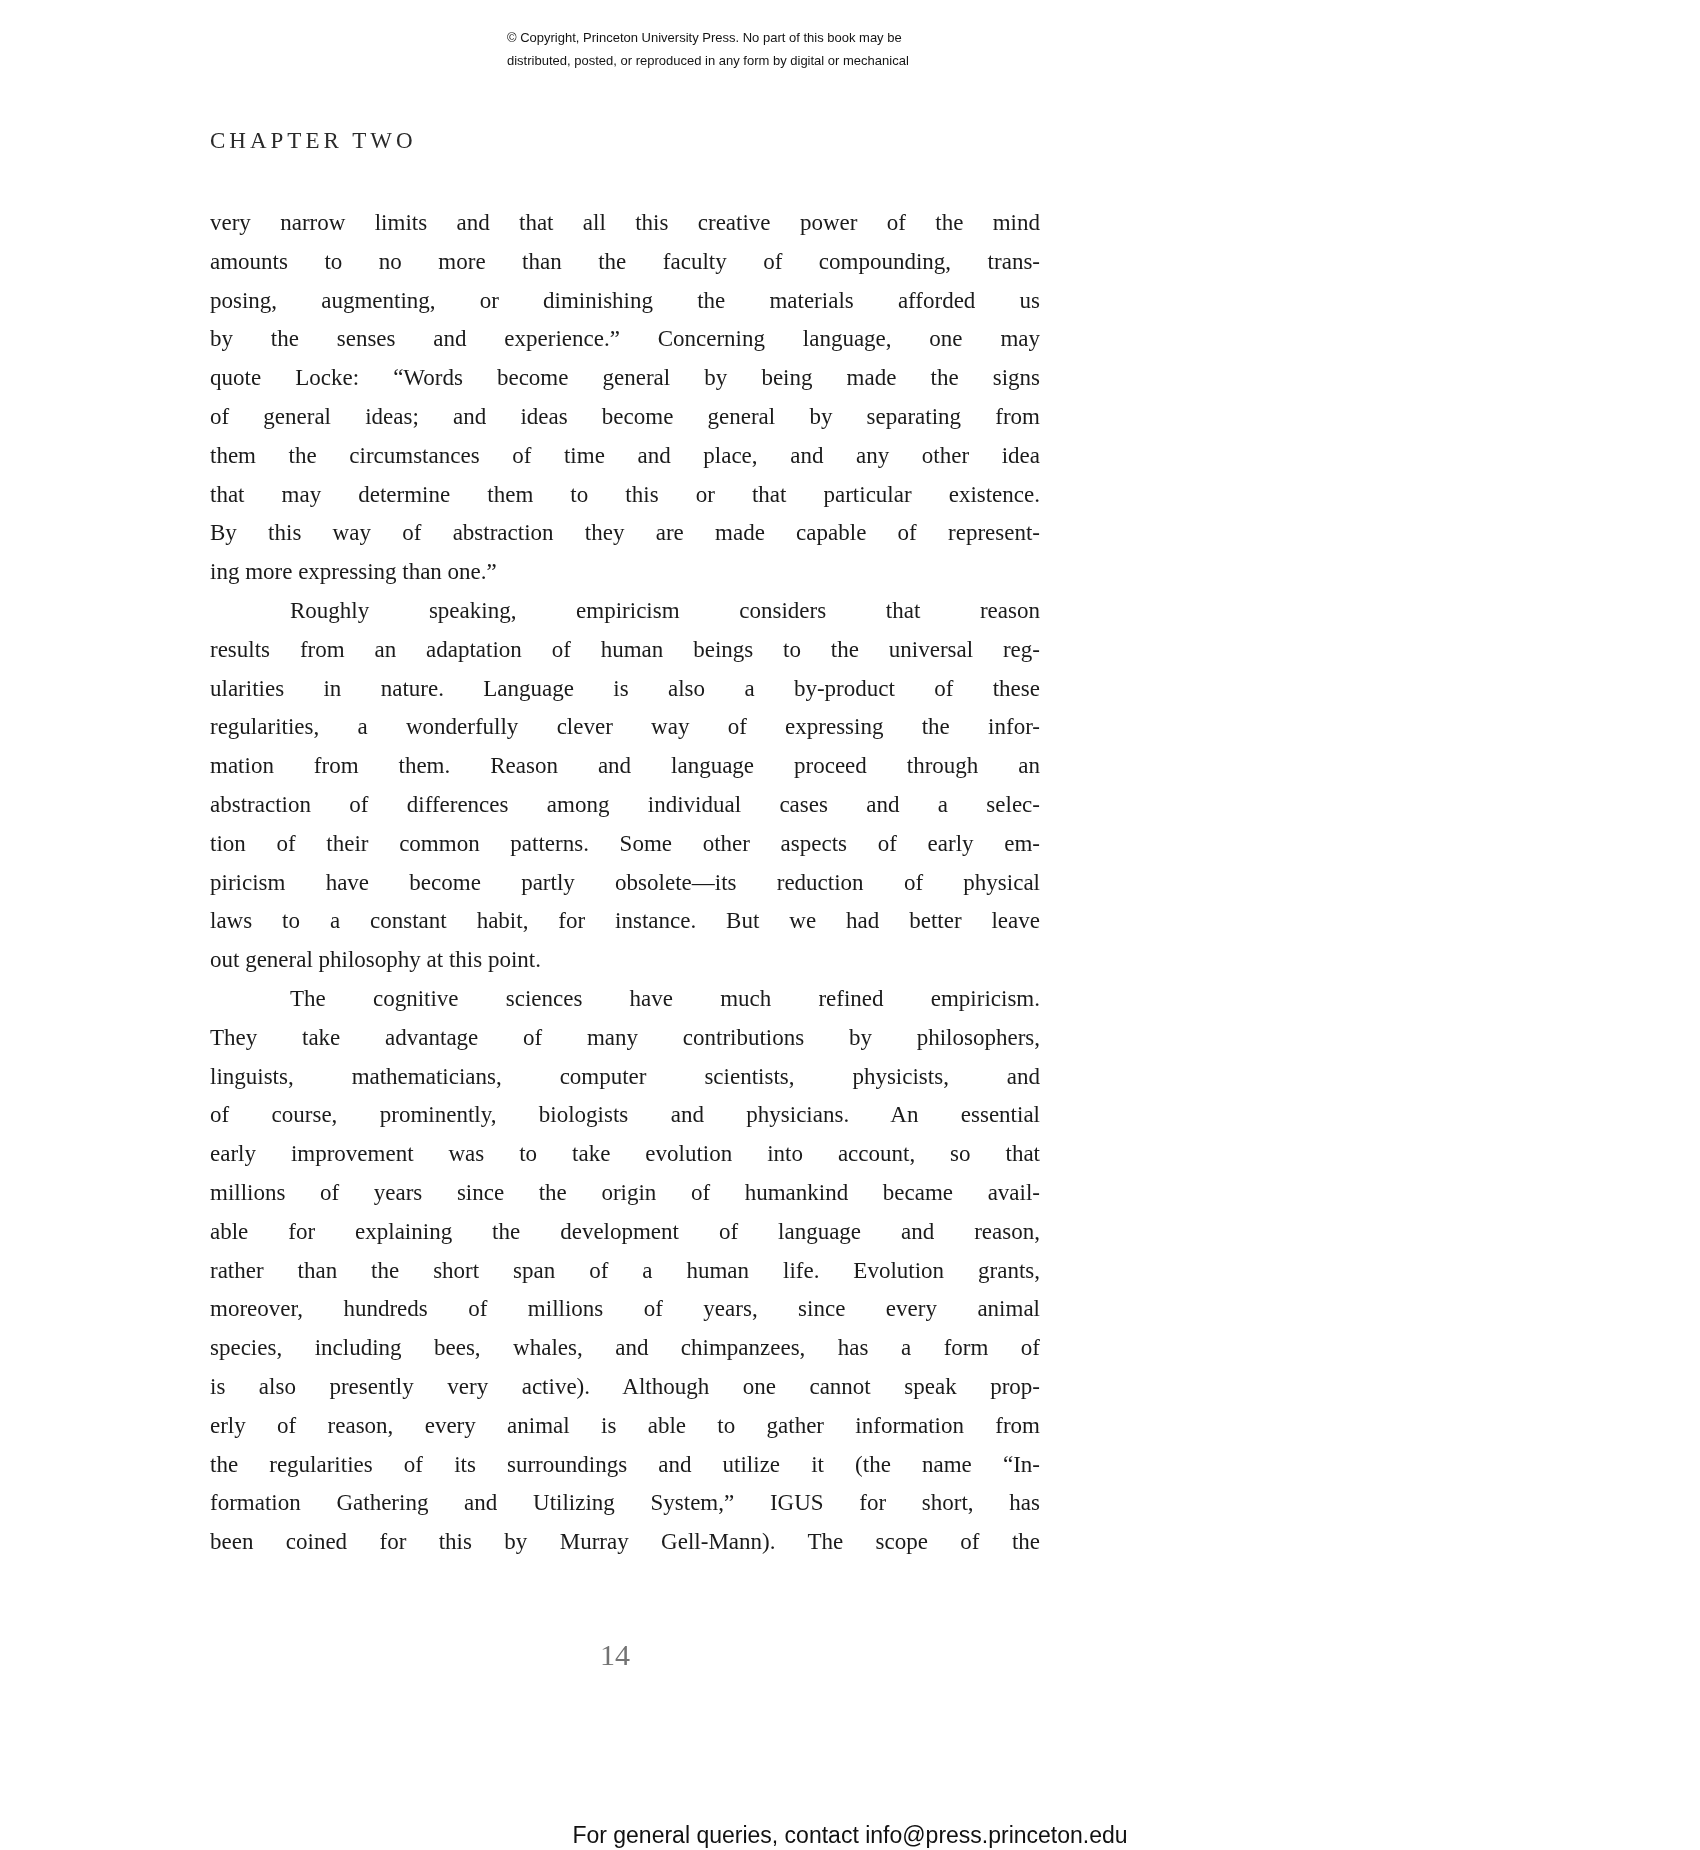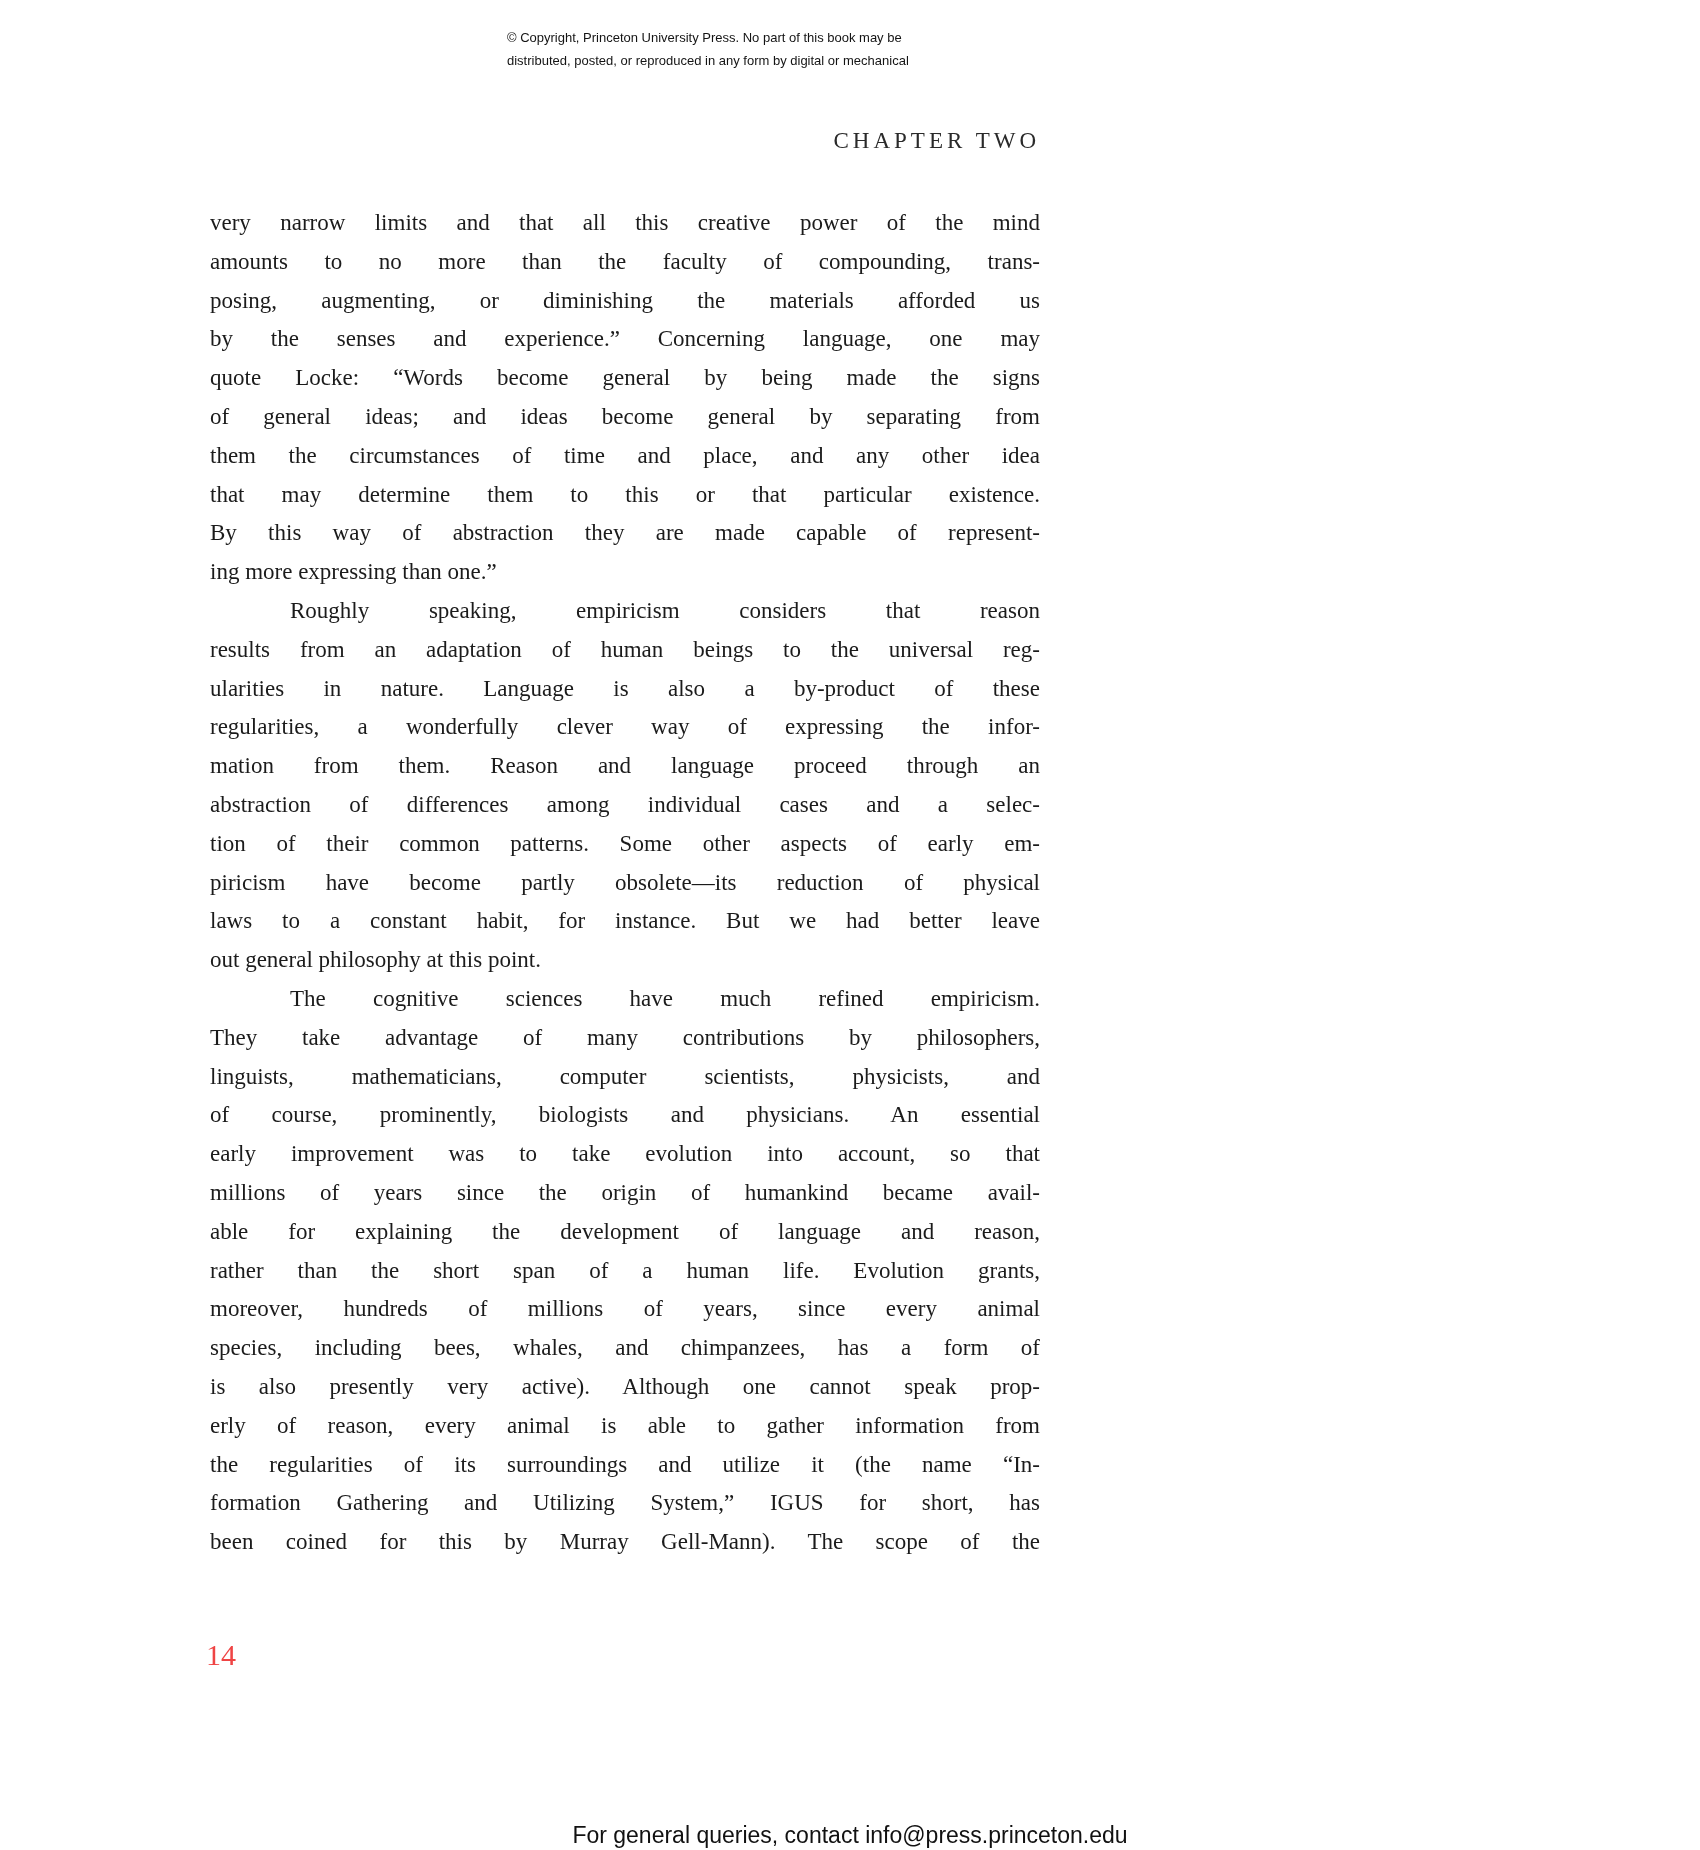--- a/index.html
+++ b/index.html
@@ -25,21 +25,21 @@
     font-size: 13px;
     line-height: 23px;
     color: #141414;
     text-align: left;
   }
   .chapter {
     position: absolute;
     left: 210px;
     top: 128px;
     width: 830px;
-    text-align: right;
+    text-align: left;
     font-family: "Liberation Serif", serif;
     font-size: 23px;
     letter-spacing: 4px;
     color: #2a2a2a;
   }
   .body-text {
     position: absolute;
     left: 210px;
     top: 204px;
     width: 830px;
@@ -54,27 +54,27 @@
     white-space: normal;
   }
   .line.para-end {
     text-align-last: left;
   }
   .line.indent {
     padding-left: 80px;
   }
   .pagenum {
     position: absolute;
-    left: 206px;
+    left: 200px;
     top: 1638px;
     width: 830px;
-    text-align: left;
+    text-align: center;
     font-family: "Liberation Serif", serif;
     font-size: 30px;
-    color: #ef4444;
+    color: #737373;
   }
   .footer {
     position: absolute;
     left: 0;
     top: 1802px;
     width: 1700px;
     text-align: center;
     font-family: "Liberation Sans", sans-serif;
     font-size: 23px;
     color: #111111;

